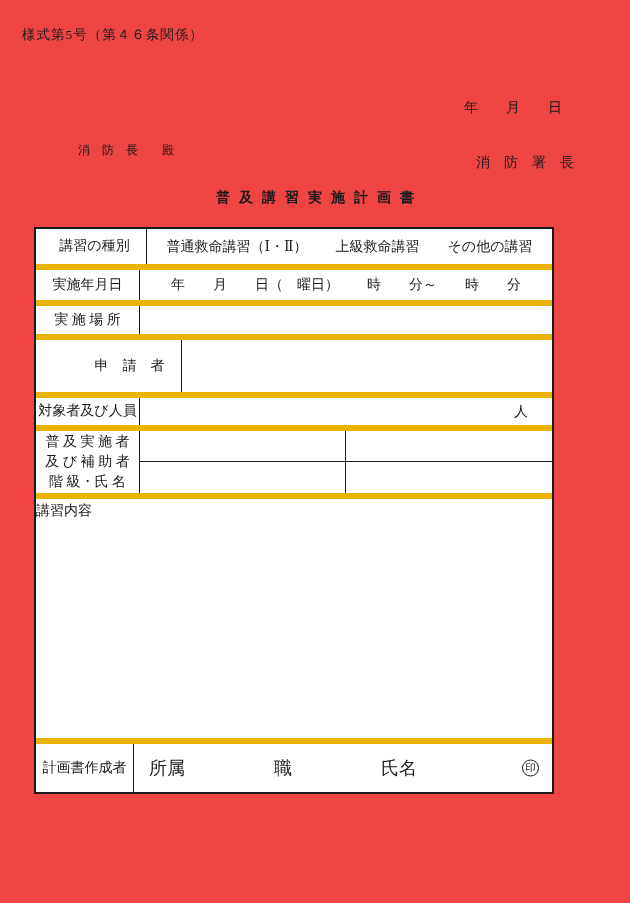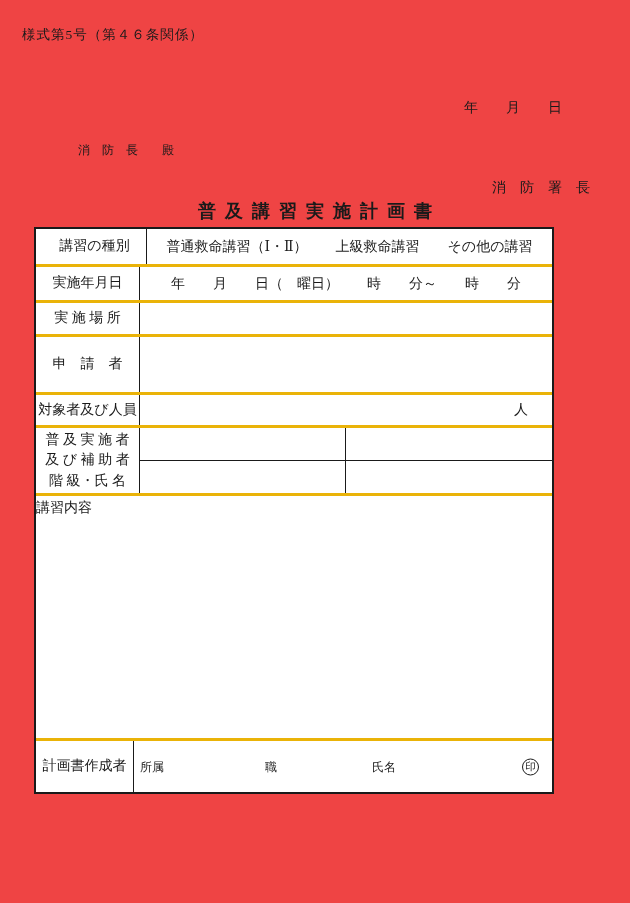--- a/index.html
+++ b/index.html
@@ -7,50 +7,50 @@
   body {
     width:630px; height:903px;
     font-family:"Liberation Serif","DejaVu Serif",serif;
     color:#1a1a1a;
   }
   .page { position:relative; width:630px; height:903px; background:#ef4444; overflow:hidden; }
 
   .form-number { position:absolute; top:26px; left:22px; font-size:13.5px; letter-spacing:1px; }
   .date-line   { position:absolute; top:99px;  right:68px; font-size:14px; }
   .addressee   { position:absolute; top:126px; left:78px;  font-size:12px;margin-top:16px; }
-  .sender      { position:absolute; top:154px; right:40px; font-size:14px;margin-top:25px; }
-  .form-title  { position:absolute; top:199px; left:0; width:100%; text-align:center;
-                 font-size:18px; font-weight:bold; letter-spacing:9px; text-indent:9px; }
+  .sender      { position:absolute; top:154px; right:56px; font-size:14px; }
+  .form-title  { position:absolute; top:189px; left:0; width:100%; text-align:center;
+                 font-size:14px; font-weight:bold; letter-spacing:9px; text-indent:9px; }
 
   .form-table { position:absolute; left:34px; top:227px; width:520px; border:2px solid #1a1a1a; background:#fff; }
   .row { display:flex; align-items:stretch; }
-  .row + .row { border-top:3px solid #eab308; }
+  .row + .row { border-top:6px solid #eab308; }
   .label-cell {
     width:104px; flex:0 0 104px; border-right:1px solid #1a1a1a;
     display:flex; flex-direction:column; align-items:center; justify-content:center;
     font-size:14px; text-align:center; line-height:1.45;
   }
   .value-cell { flex:1 1 auto; position:relative; display:flex; align-items:center; font-size:14px; }
   .value-center { justify-content:center; }
   .value-right  { justify-content:flex-end; padding-right:24px; }
 
-  .r1 { height:35px;padding-left:7px; } .r2 { height:36px; } .r3 { height:34px; } .r4 { height:58px; }
+  .r1 { height:35px;padding-left:7px; } .r2 { height:36px; } .r3 { height:34px; } .r4 { height:58px;padding-left:42px; }
   .r5 { height:33px; } .r6 { height:68px; } .r7 { height:245px; } .r8 { height:54px; }
 
   .instr-grid { flex:1 1 auto; display:grid; grid-template-columns:1fr 1fr; grid-template-rows:1fr 1fr; }
   .ig-cell { min-height:0; }
   .ig-tl { border-right:1px solid #1a1a1a; border-bottom:1px solid #1a1a1a; }
   .ig-tr { border-bottom:1px solid #1a1a1a; }
   .ig-bl { border-right:1px solid #1a1a1a; }
 
   .r7 { display:block; }
   .content-label { font-size:14px; padding:3px 0; }
 
   .r8 .label-cell { width:98px; flex:0 0 98px; }
-  .author-field { position:absolute; top:50%; transform:translateY(-50%); font-size:12px; }
+  .author-field { position:absolute; top:50%; transform:translateY(-50%); font-size:18px;margin-left:9px; }
   .af-affiliation { left:6px; }
   .af-position { left:131px; }
   .af-name { left:238px; }
   .seal-circle {
     position:absolute; right:13px; top:50%; transform:translateY(-50%);
     width:17px; height:17px; border:1px solid #1a1a1a; border-radius:50%;
     display:flex; align-items:center; justify-content:center;
     font-size:10.5px; line-height:1;
   }
 </style>

